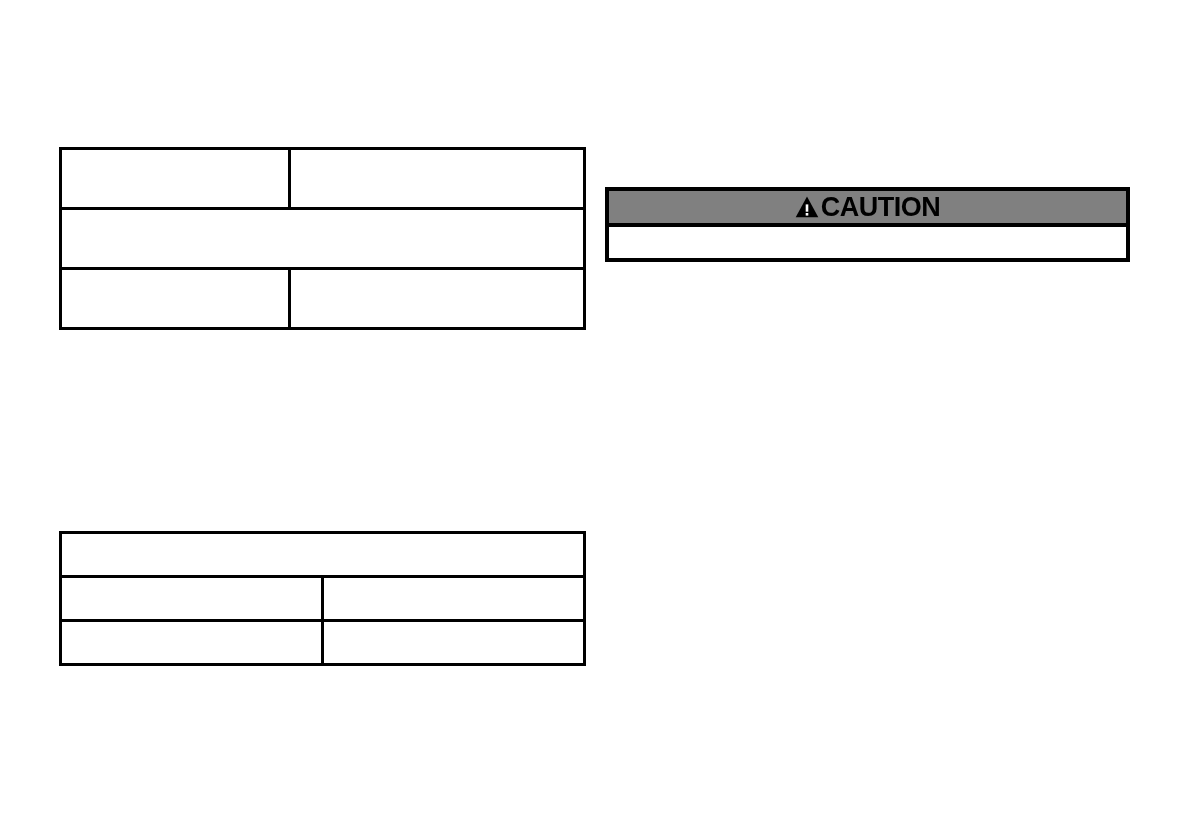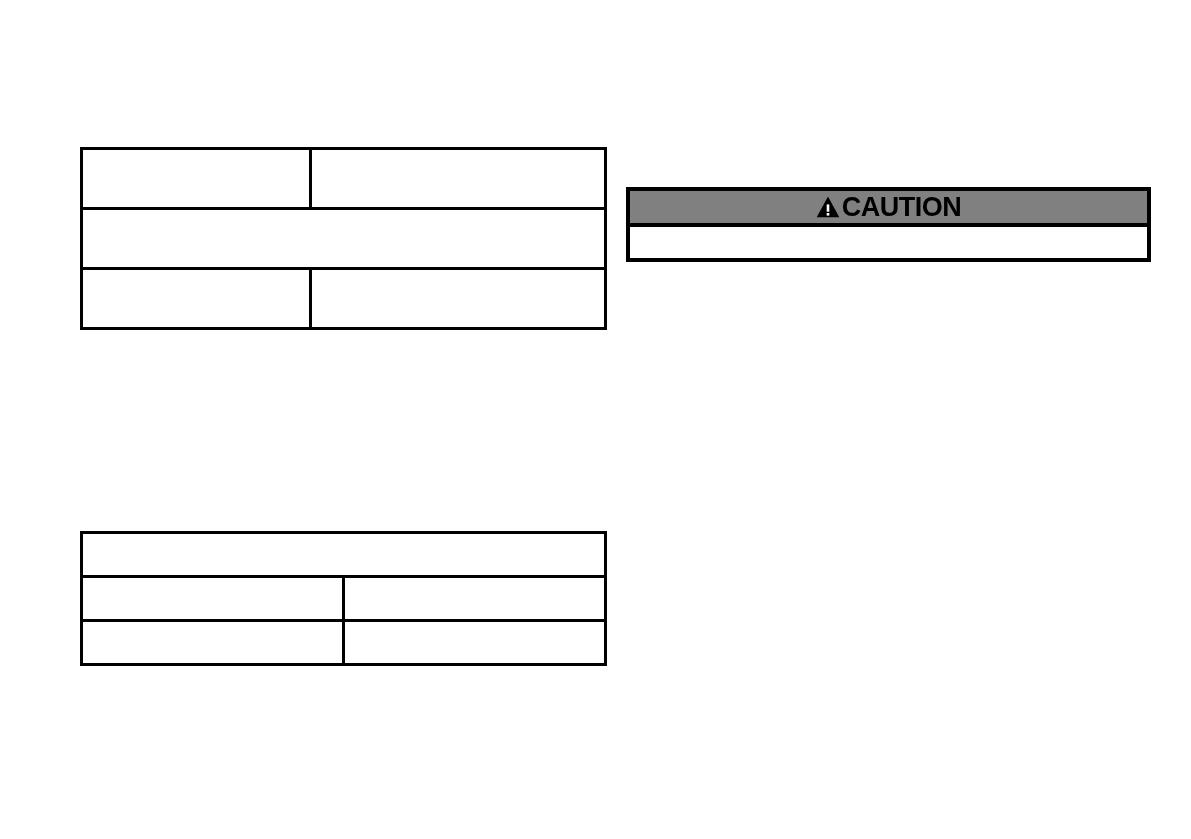--- a/index.html
+++ b/index.html
@@ -16,21 +16,20 @@
     overflow: hidden;
   }
 
   .page {
     position: absolute;
     left: 0;
     top: 0;
     width: 1072px;
     height: 839px;
     background: #ffffff;
-    margin-left: 21px;
   }
 
   
   .spec-table {
     position: absolute;
     border-collapse: collapse;
     table-layout: fixed;
     background: #ffffff;
   }
   .spec-table td {

